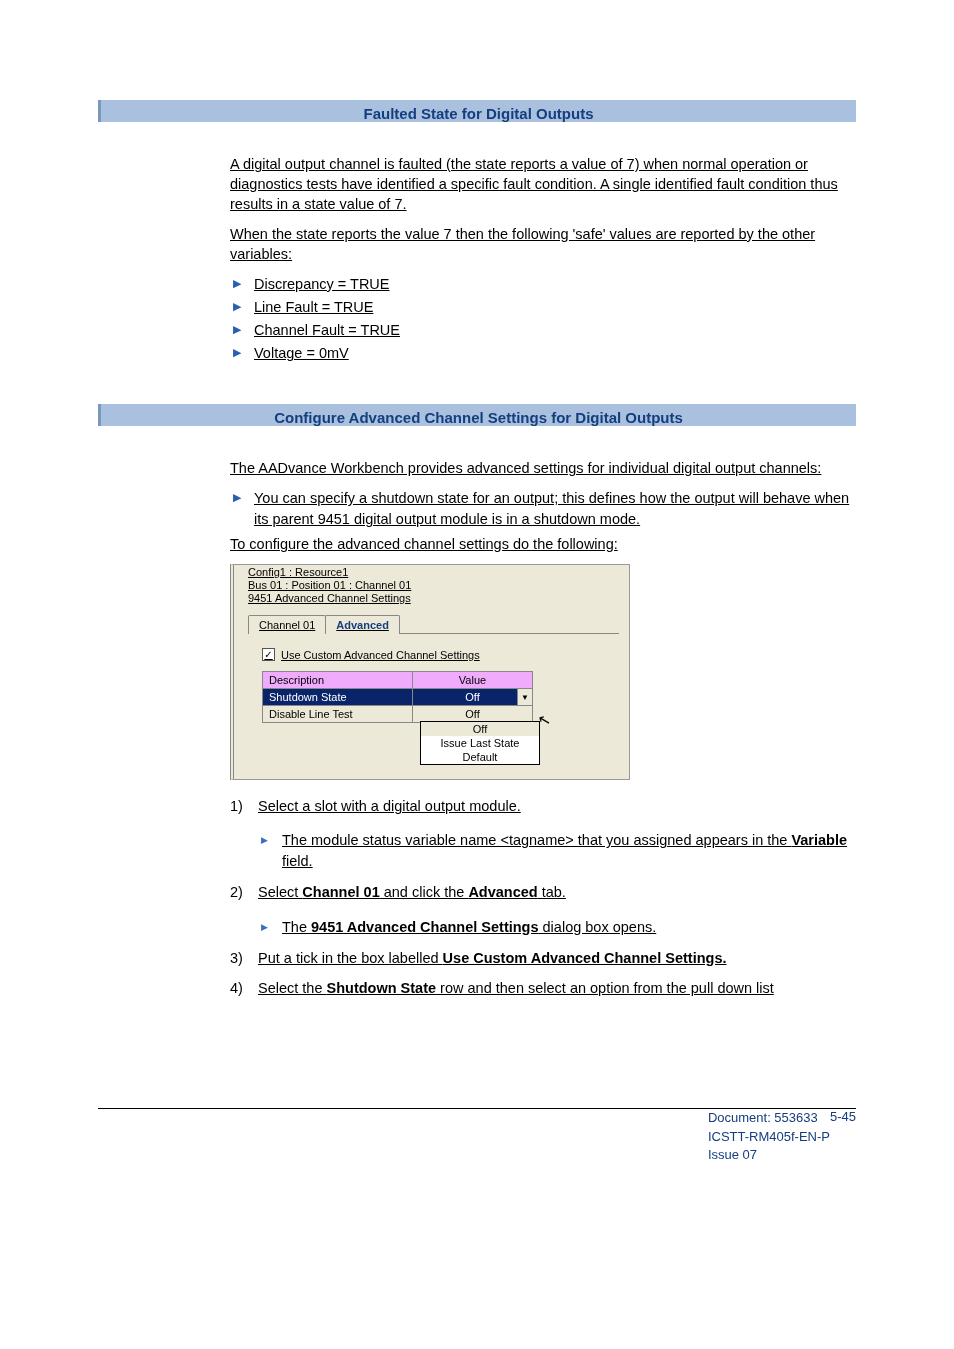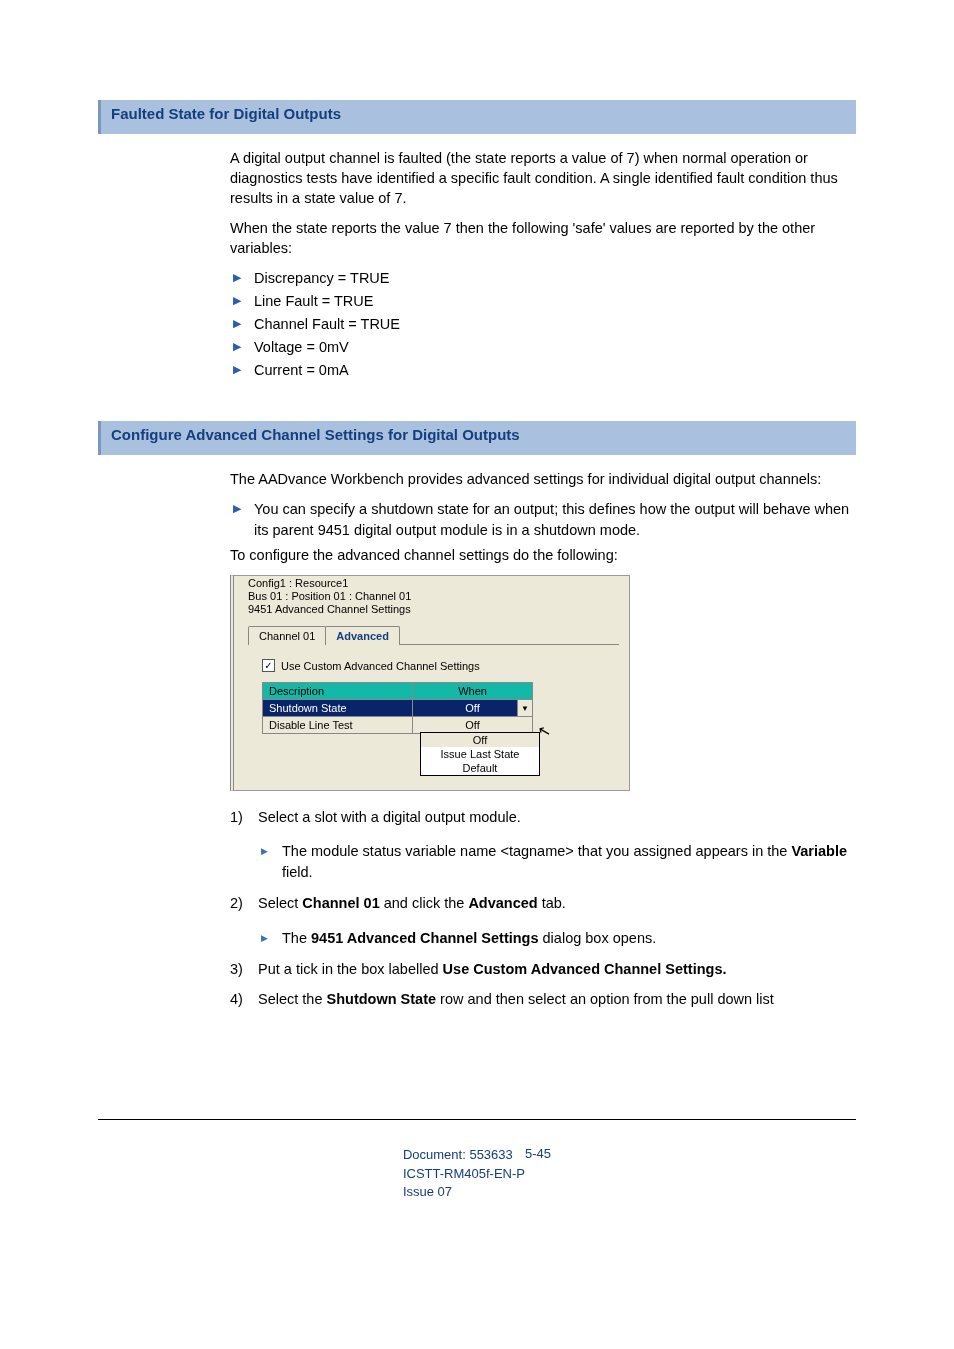--- a/index.html
+++ b/index.html
@@ -10,29 +10,31 @@
     color: #000;
     background: #fff;
     width: 954px;
   }
   .page {
     padding: 100px 98px 40px 98px;
   }
   .section-header {
     background: #a9c1de;
     border-left: 3px solid #7a97bc;
-    padding: 5px 10px 12px 10px;
+    padding: 5px 10px 0 10px;
     color: #153e7e;
     font-weight: bold;
     font-size: 15px;
-    margin-bottom: 14px;
+    margin-bottom: 32px;
+    text-align: center;
   }
   .section-body {
     margin-left: 132px;
     margin-bottom: 40px;
+    text-decoration: underline;
   }
   p { margin: 0 0 10px 0; line-height: 1.38; }
   ul.arrows {
     list-style: none;
     padding: 0;
     margin: 4px 0 4px 0;
   }
   ul.arrows > li {
     position: relative;
     padding-left: 24px;
@@ -123,21 +125,21 @@
   .grid {
     border: 1px solid #888;
     border-collapse: collapse;
     font-size: 11px;
   }
   .grid th, .grid td {
     border: 1px solid #888;
     padding: 2px 6px;
   }
   .grid th {
-    background: #14b8a6;
+    background: #f0abfc;
     font-weight: normal;
     text-align: center;
   }
   .grid th.desc { text-align: left; width: 150px; }
   .grid th.val { width: 120px; }
   .grid tr.sel td {
     background: #0a246a;
     color: #fff;
   }
   .grid tr.sel td.valcell { text-align: center; position: relative; }
@@ -164,43 +166,41 @@
     top: 40px;
     font-size: 15px;
     color: #000;
     transform: rotate(-15deg);
   }
   .gridwrap { position: relative; display: inline-block; }
 
   .footer {
     border-top: 1px solid #000;
     margin: 30px 98px 0 98px;
-    padding-top: 26px;
     display: flex;
-    justify-content: center;
+    justify-content: flex-end;
     font-size: 13px;
     color: #153e7e;
   }
   .footer .left { line-height: 1.4; }
 </style>
 </head>
 <body>
 
 <div class="page">
 
   <div class="section-header">Faulted State for Digital Outputs</div>
   <div class="section-body">
     <p>A digital output channel is faulted (the state reports a value of 7) when normal operation or diagnostics tests have identified a specific fault condition. A single identified fault condition thus results in a state value of 7.</p>
     <p>When the state reports the value 7 then the following 'safe' values are reported by the other variables:</p>
     <ul class="arrows">
       <li>Discrepancy = TRUE</li>
       <li>Line Fault = TRUE</li>
       <li>Channel Fault = TRUE</li>
       <li>Voltage = 0mV</li>
-      <li>Current = 0mA</li>
     </ul>
   </div>
 
   <div class="section-header">Configure Advanced Channel Settings for Digital Outputs</div>
   <div class="section-body">
     <p>The AADvance Workbench provides advanced settings for individual digital output channels:</p>
     <ul class="arrows">
       <li>You can specify a shutdown state for an output; this defines how the output will behave when its parent 9451 digital output module is in a shutdown mode.</li>
     </ul>
     <p>To configure the advanced channel settings do the following:</p>
@@ -220,21 +220,21 @@
         <div class="panel-inner">
           <div class="chkline">
             <span class="chkbox">✓</span>
             <span>Use Custom Advanced Channel Settings</span>
           </div>
           <div class="gridwrap">
             <table class="grid">
               <tbody>
                   <tr>
                 <th class="desc">Description</th>
-                <th class="val">When</th>
+                <th class="val">Value</th>
               </tr>
               <tr class="sel">
                 <td>Shutdown State</td>
                 <td class="valcell">
                   <span>Off</span>
                   <span class="dropbtn">▼</span>
                 </td>
               </tr>
               <tr>
                 <td>Disable Line Test</td>

